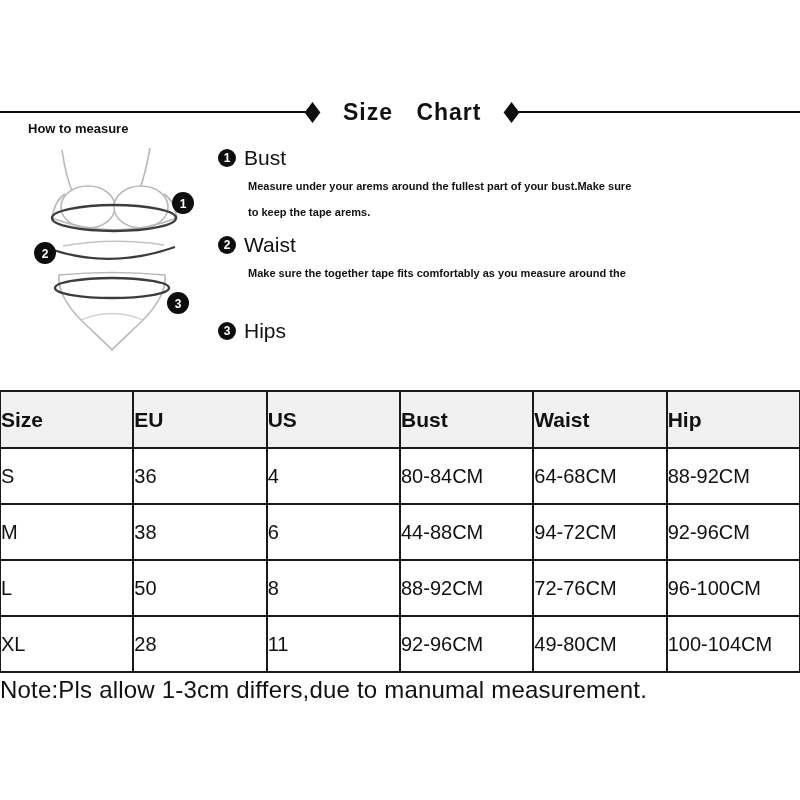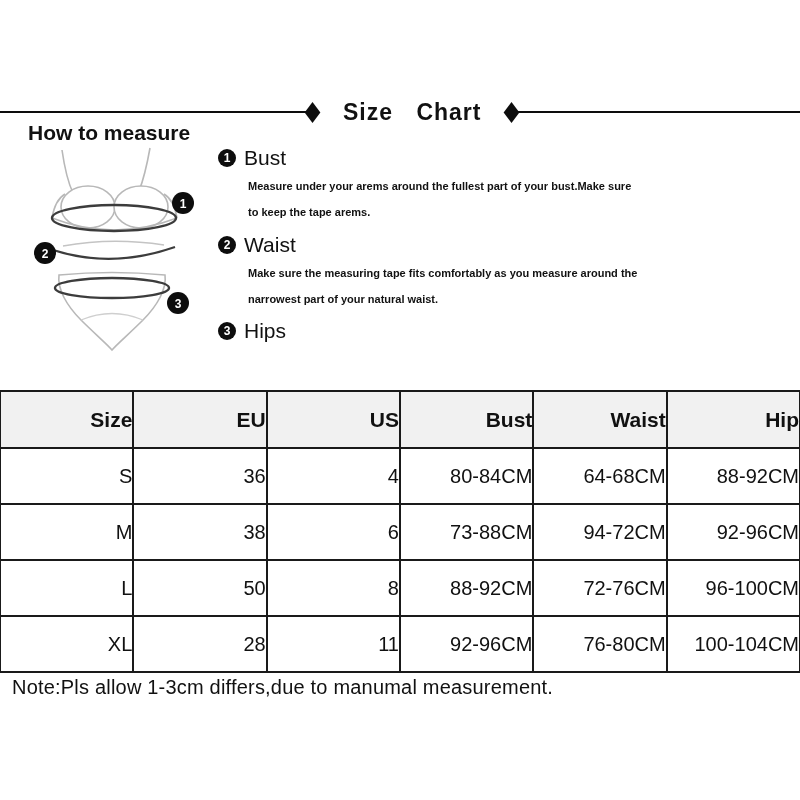--- a/index.html
+++ b/index.html
@@ -12,47 +12,47 @@
                display:flex; align-items:center; }
   .rule { height:2px; background:#0d0d0d; }
   .rule-left { width:306px; }
   .rule-right { flex:1; }
   .diamond { width:13px; height:13px; background:#0d0d0d;
              transform:rotate(45deg) skew(8deg,8deg); flex:0 0 auto; }
   .title-text { font-size:23px; font-weight:600; letter-spacing:1px;
                 word-spacing:16px; padding:0 24px; white-space:nowrap; }
 
   
-  .how-to { position:absolute; left:28px; top:121px; font-size:21px; font-weight:600; }
+  .how-to { position:absolute; left:28px; top:121px; font-size:13px; font-weight:600; }
 
   
   .figure { position:absolute; left:15px; top:138px; width:200px; height:220px; }
 
   
   .instructions { position:absolute; left:218px; top:146px; width:578px; }
   .section { position:absolute; left:0; }
   .sec-1 { top:0; } .sec-2 { top:87px; } .sec-3 { top:173px; }
   .sec-head { display:flex; align-items:center; gap:8px; }
   .bullet { width:18px; height:18px; border-radius:50%; background:#0d0d0d; color:#fff;
             font-size:12px; font-weight:bold; display:flex; align-items:center;
             justify-content:center; flex:0 0 auto; }
   .sec-title { font-size:21px; font-weight:500; }
   .sec-body { margin-left:30px; margin-top:3px; font-size:11px; font-weight:700;
               line-height:26px; white-space:nowrap; }
 
   
   table.size-table { position:absolute; top:390px; left:-1px; width:802px;
                      border-collapse:collapse; table-layout:fixed; }
-  .size-table th, .size-table td { border:2px solid #1a1a1a; text-align:right;
+  .size-table th, .size-table td { border:2px solid #1a1a1a; text-align:left;
                                    vertical-align:middle; }
   .size-table th { height:57px; background:#f1f1f1; font-size:21px; font-weight:bold; }
   .size-table td { height:56px; font-size:20px; font-weight:normal; }
 
   
-  .note { position:absolute; left:12px; top:676px; font-size:20px; letter-spacing:0.2px; }
+  .note { position:absolute; left:0; top:676px; font-size:24px; letter-spacing:0.2px; }
 </style>
 </head>
 <body>
 
 <div class="stage">
 
   <div class="title-row">
     <div class="rule rule-left"></div>
     <div class="diamond"></div>
     <div class="title-text">Size Chart</div>
@@ -112,22 +112,21 @@
         <div>to keep the tape arems.</div>
       </div>
     </div>
 
     <div class="section sec-2">
       <div class="sec-head">
         <span class="bullet">2</span>
         <span class="sec-title">Waist</span>
       </div>
       <div class="sec-body">
-        <div>Make sure the measuring tape fits comfortably as you measure around the</div>
-        <div>narrowest part of your natural waist.</div>
+        <div>Make sure the together tape fits comfortably as you measure around the</div>
       </div>
     </div>
 
     <div class="section sec-3">
       <div class="sec-head">
         <span class="bullet">3</span>
         <span class="sec-title">Hips</span>
       </div>
     </div>
 
@@ -150,38 +149,38 @@
         <td>36</td>
         <td>4</td>
         <td>80-84CM</td>
         <td>64-68CM</td>
         <td>88-92CM</td>
       </tr>
       <tr>
         <td>M</td>
         <td>38</td>
         <td>6</td>
-        <td>73-88CM</td>
+        <td>44-88CM</td>
         <td>94-72CM</td>
         <td>92-96CM</td>
       </tr>
       <tr>
         <td>L</td>
         <td>50</td>
         <td>8</td>
         <td>88-92CM</td>
         <td>72-76CM</td>
         <td>96-100CM</td>
       </tr>
       <tr>
         <td>XL</td>
         <td>28</td>
         <td>11</td>
         <td>92-96CM</td>
-        <td>76-80CM</td>
+        <td>49-80CM</td>
         <td>100-104CM</td>
       </tr>
     </tbody>
   </table>
 
   <div class="note">Note:Pls allow 1-3cm differs,due to manumal measurement.</div>
 
 </div>
 
 </body></html>

